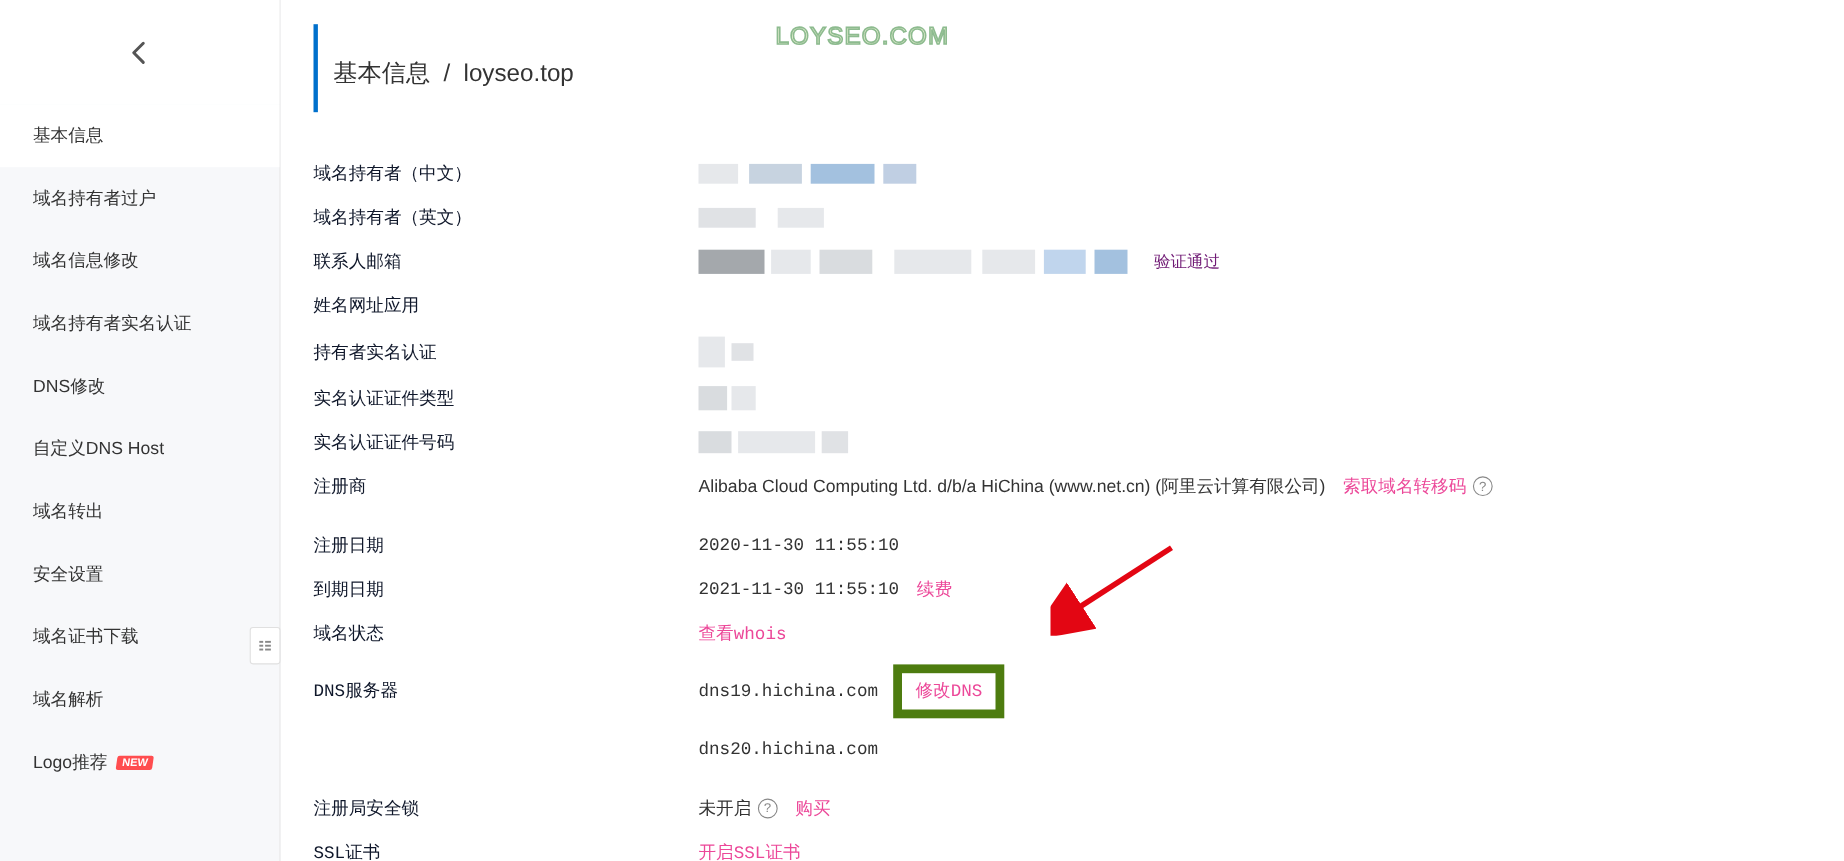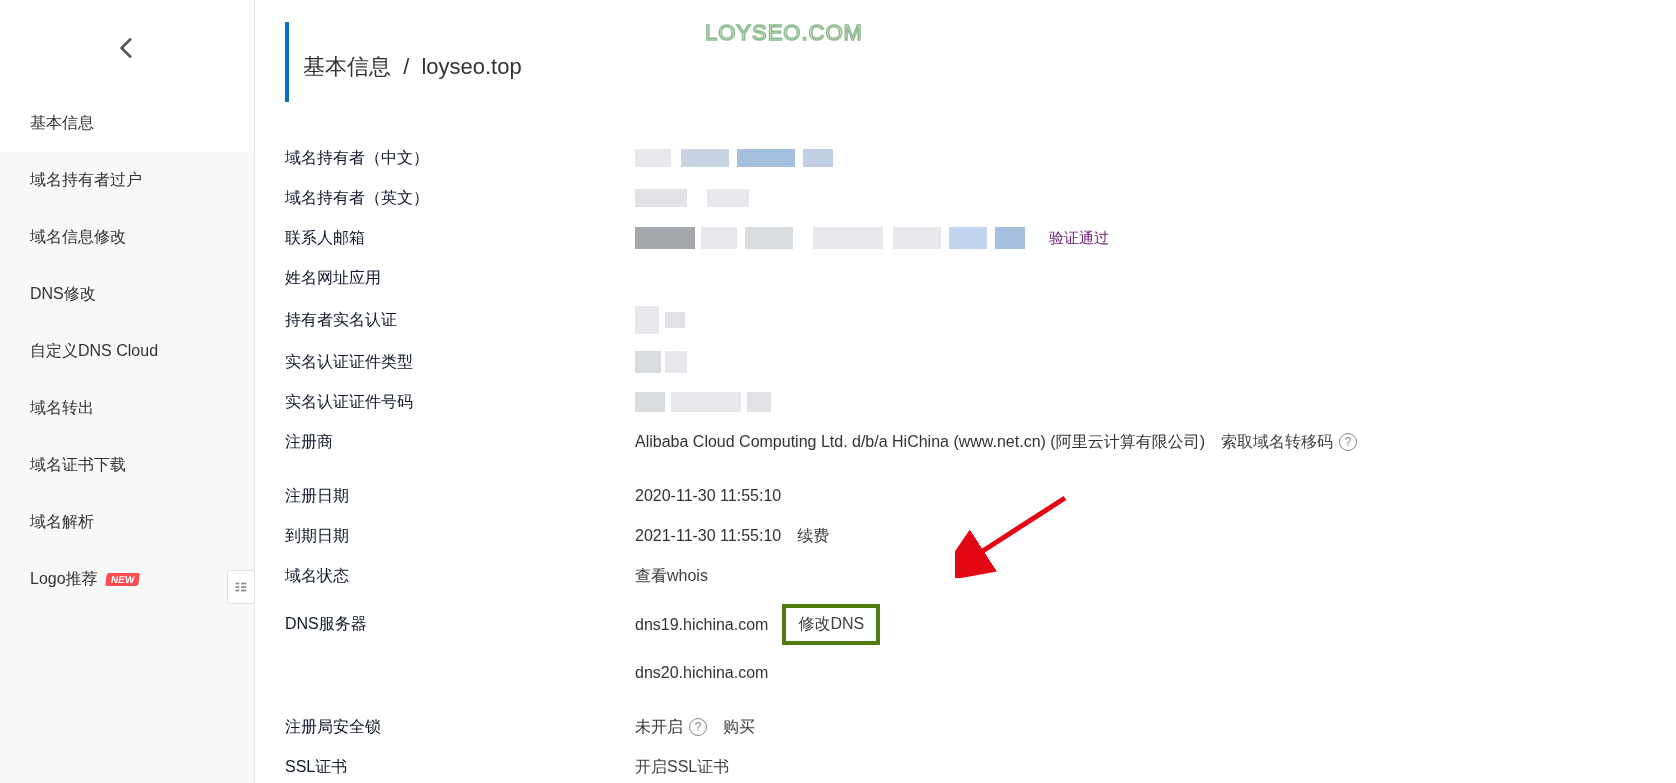--- a/index.html
+++ b/index.html
@@ -84,21 +84,21 @@
       width: 350px;
       color: #0f172a;
     }
     .info-value {
       color: #333;
       display: flex;
       align-items: center;
       flex-wrap: wrap;
     }
     .link {
-      color: #404040;
+      color: #ec4899;
       cursor: pointer;
       text-decoration: none;
     }
     .link-spaced { margin-left: 16px; }
     .help-icon {
       display: inline-flex;
       align-items: center;
       justify-content: center;
       width: 18px;
       height: 18px;
@@ -128,21 +128,21 @@
     }
     .bb1 { background: #e6e8eb; }
     .bb2 { background: #c7d3e0; }
     .bb3 { background: #c0cfe3; }
     .bb4 { background: #a3c1df; }
     .bb5 { background: #d9dcdf; }
     .bb7 { background: #a4a8ac; }
     .bb8 { background: #c0d5ed; }
     .bb9 { background: #e0e2e5; }
     .red-highlight {
-      border: 4px solid #4d7c0f;
+      border: 8px solid #4d7c0f;
       padding: 6px 12px;
       display: inline-block;
     }
     .red-arrow {
       position: absolute;
       left: 955px;
       top: 488px;
       pointer-events: none;
     }
     .collapse-handle {
@@ -155,21 +155,21 @@
       border: 1px solid #e0e0e0;
       border-radius: 3px;
       display: flex;
       align-items: center;
       justify-content: center;
       cursor: pointer;
       z-index: 5;
     }
     .collapse-handle svg { width: 14px; height: 14px; }
     .verify-text { color: #701a75; margin-left: 24px; font-size: 15px; }
-    .info-group { margin-top: 14px; }
+    .info-group { margin-top: 14px; font-family: Liberation Mono, monospace; }
   </style>
 </head>
 <body>
 
 <div class="watermark">LOYSEO.COM</div>
 
 <div class="sidebar">
   <div class="back-btn">
     <svg viewBox="0 0 24 24">
         <path d="M15 4 L7 12 L15 20" fill="none" stroke="#555" stroke-width="2.5" stroke-linecap="round" stroke-linejoin="round"></path>
@@ -178,27 +178,33 @@
   <div class="sidebar-item active">
       <span>基本信息</span>
     </div>
   <div class="sidebar-item">
       <span>域名持有者过户</span>
     </div>
   <div class="sidebar-item">
       <span>域名信息修改</span>
     </div>
   <div class="sidebar-item">
+      <span>域名持有者实名认证</span>
+    </div>
+  <div class="sidebar-item">
       <span>DNS修改</span>
     </div>
   <div class="sidebar-item">
-      <span>自定义DNS Cloud</span>
+      <span>自定义DNS Host</span>
     </div>
   <div class="sidebar-item">
       <span>域名转出</span>
+    </div>
+  <div class="sidebar-item">
+      <span>安全设置</span>
     </div>
   <div class="sidebar-item">
       <span>域名证书下载</span>
     </div>
   <div class="sidebar-item">
       <span>域名解析</span>
     </div>
   <div class="sidebar-item">
     <span>Logo推荐</span>
     <span class="new-badge">NEW</span>

